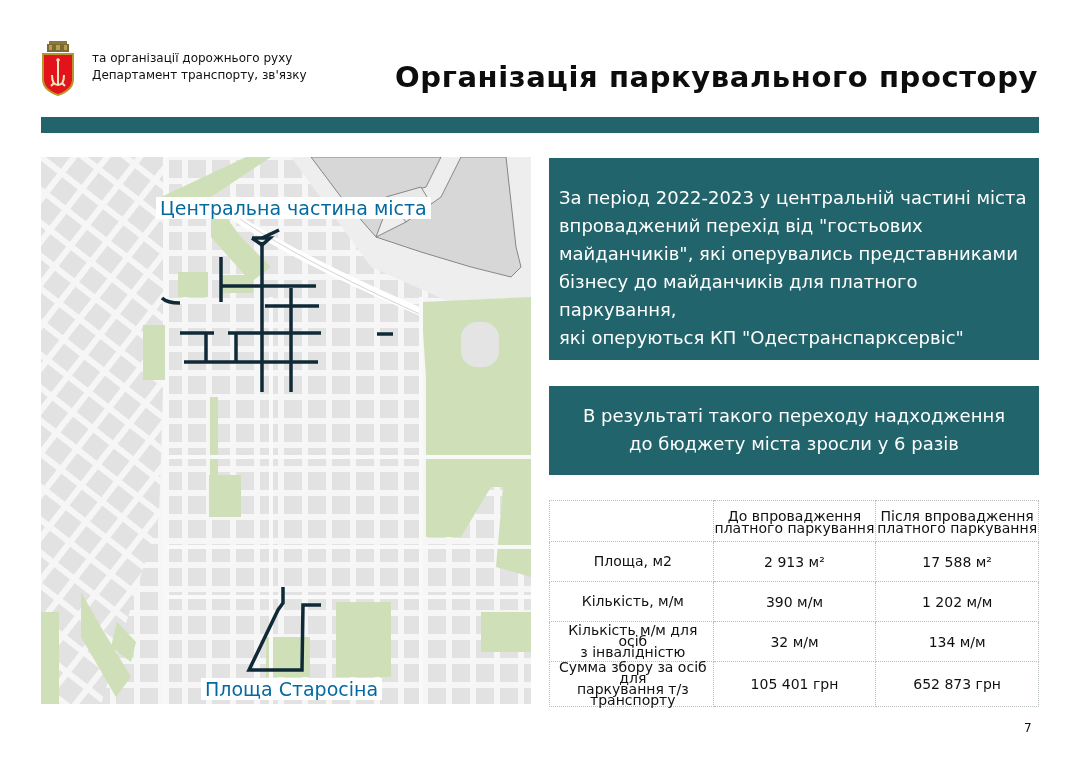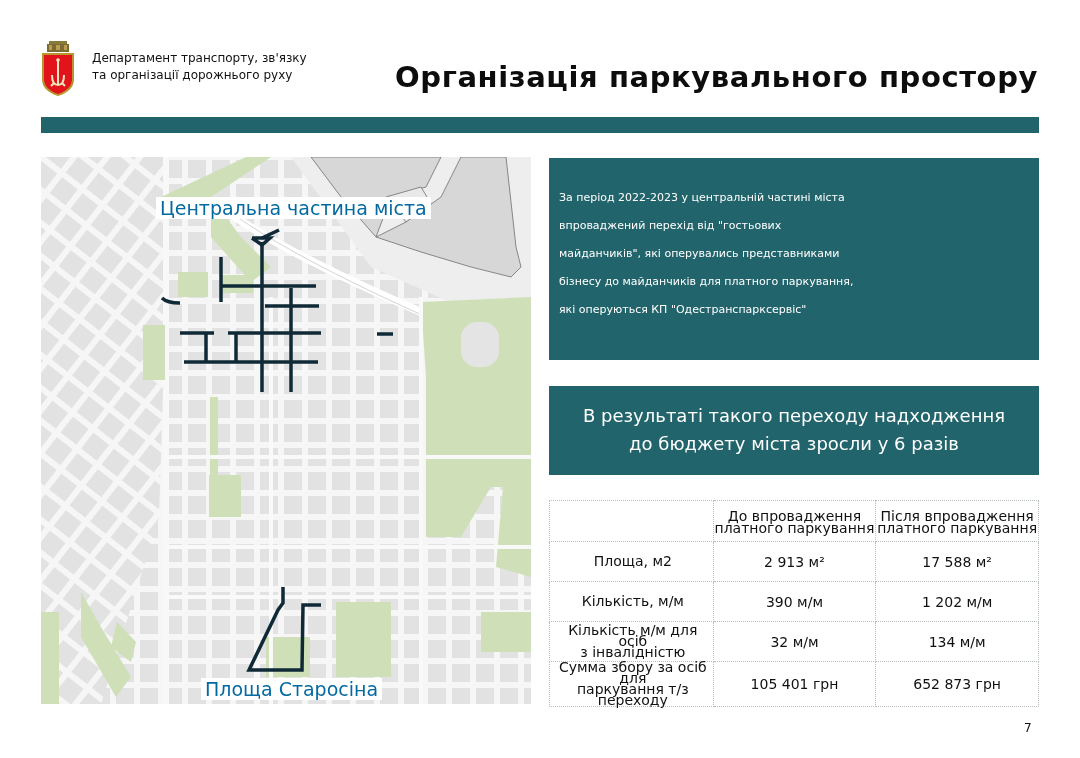--- a/index.html
+++ b/index.html
@@ -11,21 +11,21 @@
     .title { position: absolute; right: 42px; top: 60px; font-size: 29px; font-weight: bold; letter-spacing: 0.6px; color: #0d0d0d; white-space: nowrap; }
     .rule { position: absolute; left: 41px; top: 117px; width: 998px; height: 16px; background: #22646b; }
 
     .map { position: absolute; left: 41px; top: 157px; width: 490px; height: 547px; overflow: hidden; background: #e7e7e7; }
     .map svg { position: absolute; left: 0; top: 0; }
     .map-label { position: absolute; background: #ffffff; color: #0369a1; font-size: 19px; padding: 0 4px; line-height: 22px; white-space: nowrap; }
     .label-center { left: 115px; top: 40px; }
     .label-staro { left: 160px; top: 521px; }
 
     .panel { position: absolute; left: 549px; background: #22646b; color: #ffffff; }
-    .panel-1 { top: 158px; width: 490px; height: 202px; padding: 26px 10px 0 10px; font-size: 11px; line-height: 28px; }
+    .panel-1 { top: 158px; width: 490px; height: 202px; padding: 26px 10px 0 10px; font-size: 18px; line-height: 28px; }
     .panel-2 { top: 386px; width: 490px; height: 89px; padding-top: 16px; text-align: center; font-size: 18px; line-height: 28px; }
 
     .table { position: absolute; left: 549px; top: 500px; width: 490px; border-collapse: collapse; font-size: 14px; color: #111; }
     .table td, .table th { border: 1px dotted #b9bec0; font-weight: normal; }
     .table th { height: 41px; text-align: center; line-height: 12px; padding-top: 2px; }
     .table td { height: 40px; }
     .table td.label { text-align: center; padding-left: 3px; line-height: 11px; }
     .table td.val { text-align: center; }
     .col0 { width: 164px; } .col1 { width: 163px; } .col2 { width: 163px; }
 
@@ -41,22 +41,22 @@
     <rect x="9" y="4" width="3" height="5" fill="#b8a050"></rect>
     <rect x="16" y="4" width="4" height="5" fill="#b8a050"></rect>
     <rect x="24" y="4" width="3" height="5" fill="#b8a050"></rect>
     <path d="M2 12 L34 12 L34 38 Q34 50 18 55 Q2 50 2 38 Z" fill="#b8962e"></path>
     <path d="M4 14 L32 14 L32 38 Q32 48 18 53 Q4 48 4 38 Z" fill="#e3131b"></path>
     <path d="M18 20 L18 44 M12 34 Q12 44 18 44 Q24 44 24 34 M14 42 L11 45 M22 42 L25 45" stroke="#f3e7c0" stroke-width="2" fill="none"></path>
     <circle cx="18" cy="19" r="1.8" fill="#f3e7c0"></circle>
   </svg>
 </div>
 <div class="dept">
+  <div>та організації дорожнього руху</div>
   <div>Департамент транспорту, зв'язку</div>
-  <div>та організації дорожнього руху</div>
 </div>
 <div class="title">Організація паркувального простору</div>
 <div class="rule"></div>
 
 <div class="map">
   <svg width="490" height="547" viewBox="0 0 490 547">
     <defs>
       <pattern id="grid" x="0" y="0" width="24" height="24" patternUnits="userSpaceOnUse">
         <rect width="24" height="24" fill="#f6f6f6"></rect>
         <rect x="3" y="3" width="18" height="18" fill="#e2e2e2"></rect>
@@ -171,21 +171,21 @@
     <td class="label">
       <div>Кількість м/м для осіб</div>
       <div>з інвалідністю</div>
     </td>
     <td class="val">32 м/м</td>
     <td class="val">134 м/м</td>
   </tr>
   <tr>
     <td class="label">
       <div>Сумма збору за осіб для</div>
-      <div>паркування т/з переходу</div>
+      <div>паркування т/з транспорту</div>
     </td>
     <td class="val">105 401 грн</td>
     <td class="val">652 873 грн</td>
   </tr>
 </tbody>
   </table>
 
 <div class="page-num">7</div>
 
 </body></html>

